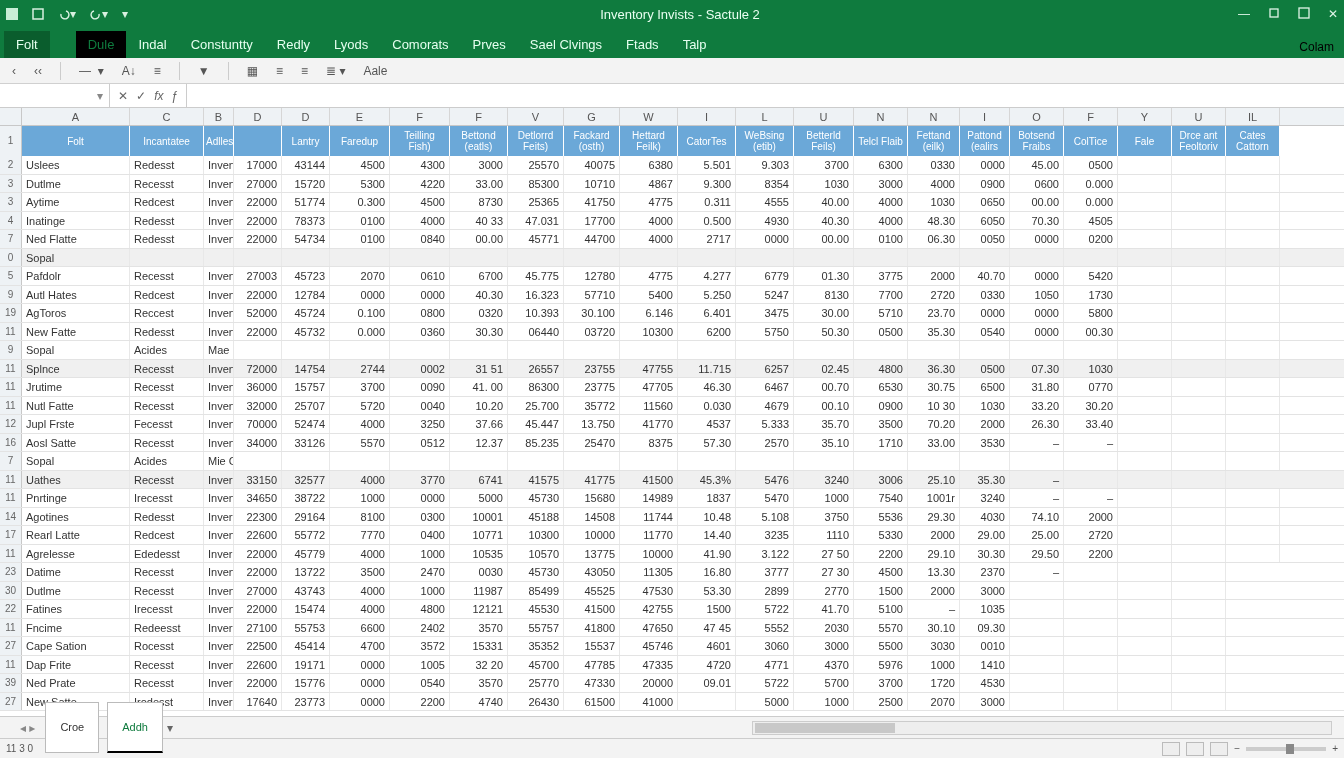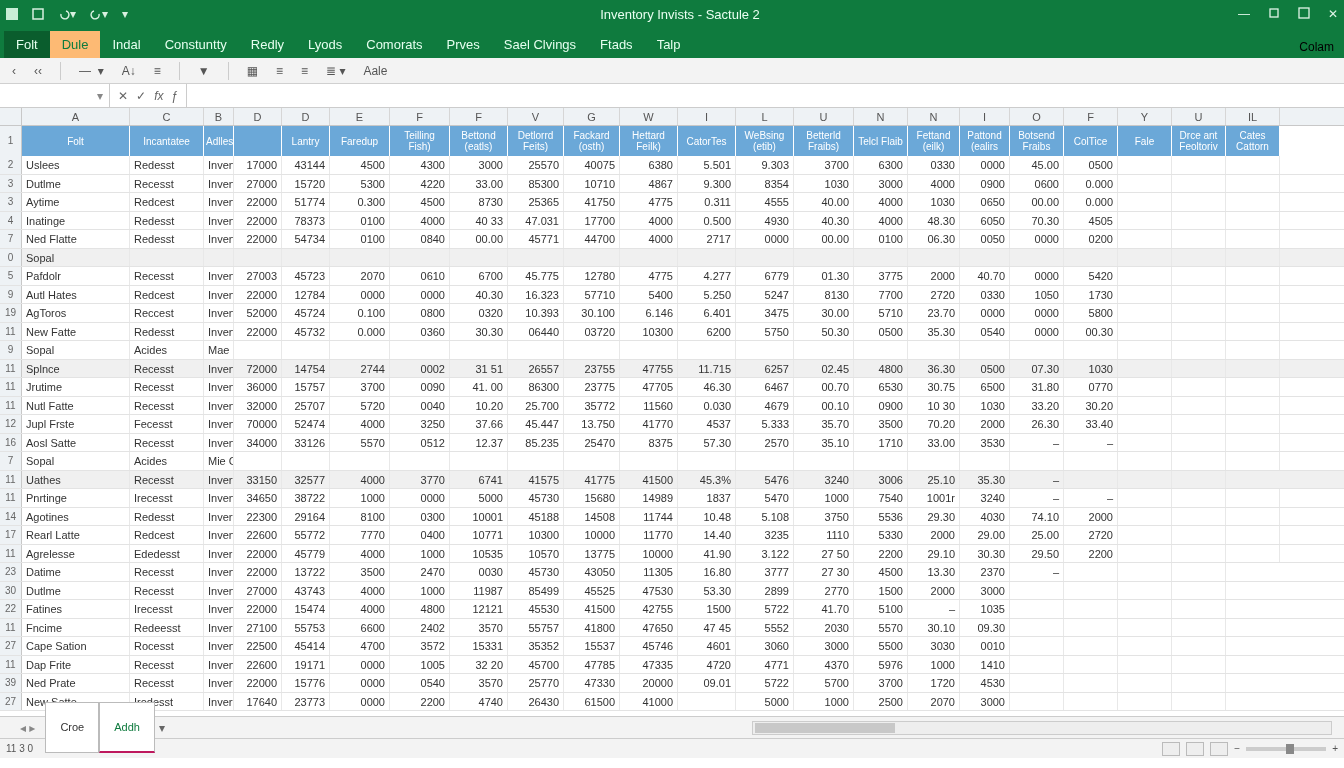--- a/index.html
+++ b/index.html
@@ -11,21 +11,21 @@
 .qat-item { display: inline-flex; align-items: center; color: #d8f0e0; font-size: 12px; }
 .qat-item svg { width: 12px; height: 12px; }
 .doc-title { position: absolute; left: 50%; transform: translateX(-50%); font-size: 13px; color: #eafff2; margin-left: 8px; }
 .win-controls { margin-left: auto; display: flex; gap: 18px; align-items: center; color: #e0f5e8; }
 .win-controls span svg { width: 12px; height: 12px; }
 
 
 .ribbon-tabs { background: #0f7b3e; height: 30px; display: flex; align-items: flex-end; padding-left: 4px; gap: 0; position: relative; }
 .ribbon-tab { padding: 6px 12px; color: #e6fff0; font-size: 13px; cursor: pointer; }
 .ribbon-tab.file { background: #0a5d2d; }
-.ribbon-tab.active { background: #fdba74; color: #0f7b3e; }
+.ribbon-tab.active { background: #000000; color: #0f7b3e; margin-left: 26px; }
 .ribbon-right { position: absolute; right: 10px; bottom: 4px; color: #000000; font-size: 12px; }
 
 
 .ribbon-content { background: #f3f3f3; border-bottom: 1px solid #d0d0d0; height: 26px; display: flex; align-items: center; padding: 0 8px; gap: 10px; }
 .rc-item { display: inline-flex; align-items: center; padding: 2px 4px; color: #555; }
 .rc-sep { width: 1px; height: 18px; background: #ccc; margin: 0 4px; }
 
 
 .formula-row { background: #fff; border-bottom: 1px solid #ccc; height: 24px; display: flex; align-items: center; }
 .name-box { width: 110px; border-right: 1px solid #ccc; height: 100%; display: flex; align-items: center; padding: 0 6px; }
@@ -48,21 +48,21 @@
 .cell.txt { text-align: left; }
 
 
 .header-row { display: flex; height: 30px; }
 .header-row .rh { line-height: 30px; }
 .hcell { background: #6ba8d8; border-right: 1px solid #fff; color: #fff; font-size: 10px; text-align: center; display: flex; flex-direction: column; justify-content: center; line-height: 1.1; padding: 2px; overflow: hidden; }
 
 
 .sheet-tabs { height: 22px; background: #f3f3f3; border-top: 1px solid #ccc; display: flex; align-items: center; padding-left: 20px; position: relative; }
 .sheet-btn { padding: 18px 14px; font-size: 11px; border: 1px solid #bbb; background: #fff; cursor: pointer; }
-.sheet-btn.active { border-bottom: 2px solid #be185d; color: #0f7b3e; }
+.sheet-btn.active { border-bottom: 2px solid #000000; color: #0f7b3e; margin-left: 8px; }
 .sheet-add { margin-left: 4px; color: #666; }
 .h-scroll { position: absolute; right: 12px; bottom: 3px; width: 580px; height: 14px; background: #eee; border: 1px solid #ccc; }
 .h-thumb { position: absolute; left: 2px; top: 1px; width: 140px; height: 10px; background: #c8c8c8; }
 
 
 .status-bar { height: 20px; background: #f3f3f3; border-top: 1px solid #ccc; display: flex; align-items: center; padding: 0 6px; font-size: 10px; color: #555; gap: 10px; }
 .status-right { margin-left: auto; display: flex; gap: 6px; align-items: center; }
 .view-btn { width: 18px; height: 14px; border: 1px solid #bbb; background: #eee; }
 .zoom-slider { width: 80px; height: 4px; background: #ccc; position: relative; }
 .zoom-thumb { width: 8px; height: 10px; background: #888; position: absolute; left: 40px; top: -3px; }
@@ -195,21 +195,21 @@
         <div class="hcell w-d"></div>
         <div class="hcell w-e">Lantry</div>
         <div class="hcell w-f">Faredup</div>
         <div class="hcell w-g">Teilling Fish)</div>
         <div class="hcell w-h">Bettond (eatls)</div>
         <div class="hcell w-i">Detlorrd Feits)</div>
         <div class="hcell w-j">Fackard (osth)</div>
         <div class="hcell w-k">Hettard Feilk)</div>
         <div class="hcell w-l">CatorTes</div>
         <div class="hcell w-m">WeBsing (etib)</div>
-        <div class="hcell w-n">Betterld Fraibs)</div>
+        <div class="hcell w-n">Betterld Feils)</div>
         <div class="hcell w-o">Telcl Flaib</div>
         <div class="hcell w-p">Fettand (eilk)</div>
         <div class="hcell w-q">Pattond (ealirs</div>
         <div class="hcell w-r">Botsend Fraibs</div>
         <div class="hcell w-s">ColTice</div>
         <div class="hcell w-t">Fale</div>
         <div class="hcell w-u">Drce ant Feoltoriv</div>
         <div class="hcell w-v">Cates Cattorn</div>
       </div>
       <div class="row">

